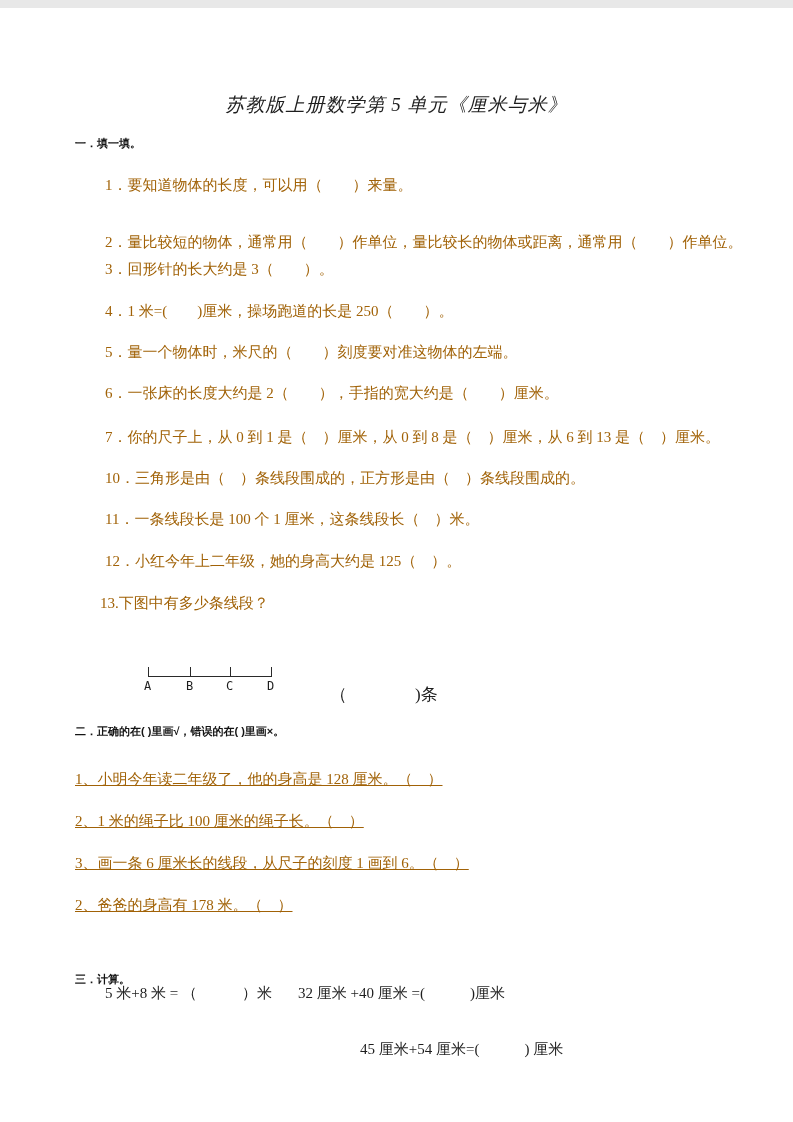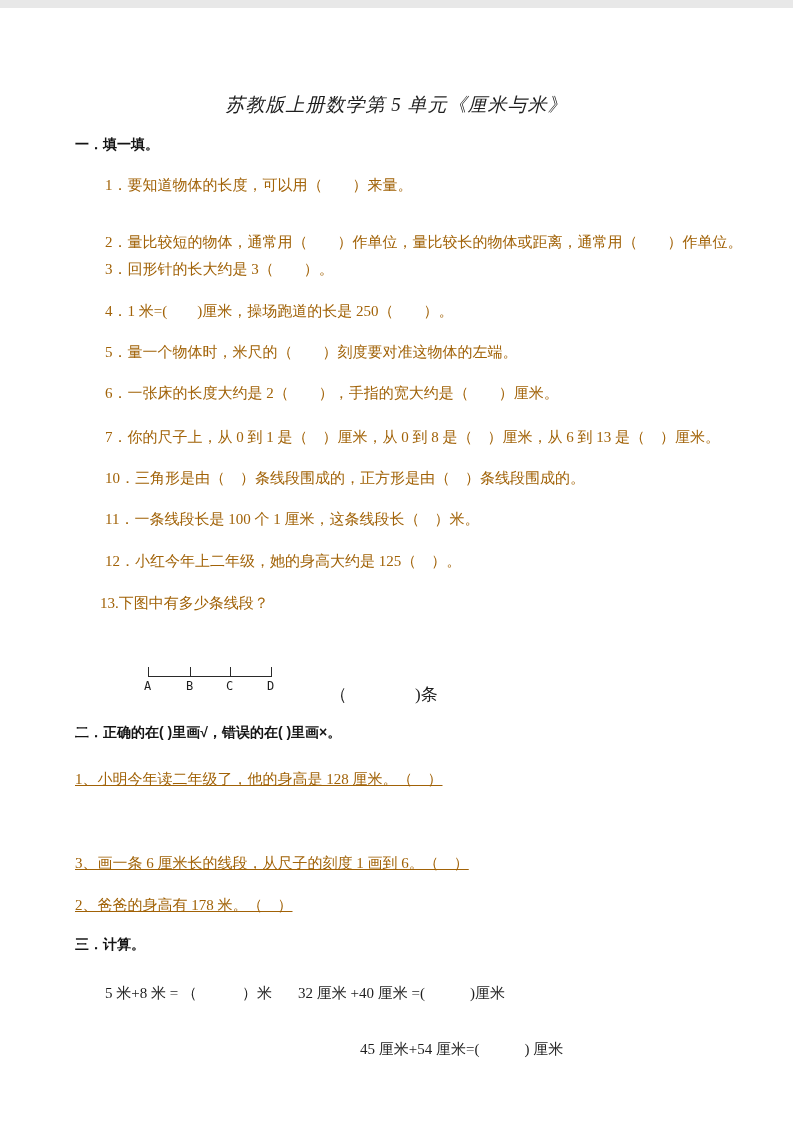--- a/index.html
+++ b/index.html
@@ -28,21 +28,21 @@
     text-align: center;
     font-size: 19px;
     font-style: italic;
     font-weight: 500;
     letter-spacing: 1px;
     font-family: "Liberation Serif", serif;
   }
   .sec-heading {
     position: absolute;
     left: 75px;
-    font-size: 14px;
+    font-size: 11px;
     font-weight: bold;
     white-space: nowrap;
     font-family: "Liberation Sans", sans-serif;
     color: #141414;
   }
   .item { left: 105px; }
   .judge-item { left: 75px; text-decoration: underline; }
   .seg-figure {
     position: absolute;
     left: 148px;
@@ -111,22 +111,23 @@
     <span class="pt-label" style="left:38px">B</span>
     <span class="pt-label" style="left:78px">C</span>
     <span class="pt-label" style="left:119px">D</span>
   </div>
 
   <div class="answer-tiao">（　　　　)条</div>
 
   <div class="sec-heading" style="top:716px">二．正确的在( )里画√，错误的在( )里画×。</div>
 
   <div class="line judge-item" style="top:761px">1、小明今年读二年级了，他的身高是 128 厘米。（　）</div>
+  <div class="line judge-item" style="top:803px">2、1 米的绳子比 100 厘米的绳子长。（　）</div>
   <div class="line judge-item" style="top:845px">3、画一条 6 厘米长的线段，从尺子的刻度 1 画到 6。（　）</div>
   <div class="line judge-item" style="top:887px">2、爸爸的身高有 178 米。（　）</div>
 
-  <div class="sec-heading" style="top:928px">三．计算。</div>
+  <div class="sec-heading" style="top:964px">三．计算。</div>
 
   <div class="calc-cell" style="left:105px; top:976px">5 米+8 米 = （　　　）米</div>
   <div class="calc-cell" style="left:298px; top:976px">32 厘米 +40 厘米 =(　　　)厘米</div>
   <div class="calc-cell" style="left:360px; top:1032px">45 厘米+54 厘米=(　　　) 厘米</div>
 
 </div>
 
 </body></html>

